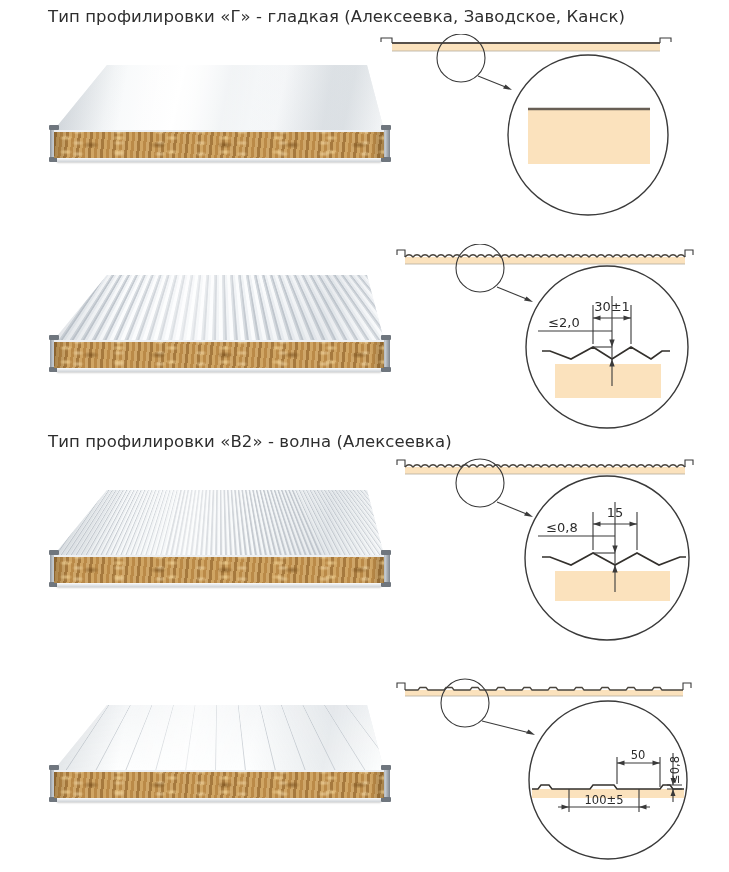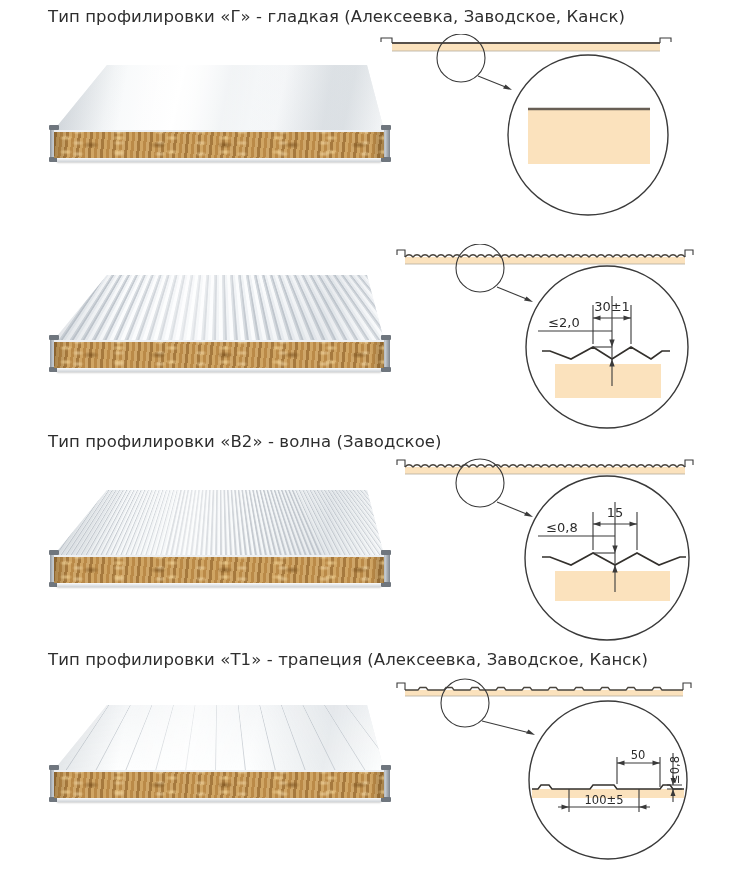--- a/index.html
+++ b/index.html
@@ -115,21 +115,21 @@
     <polygon points="253,74 245.5,71.5 245.5,76.5" class="arrow"></polygon>
     <text x="234" y="67" class="dim">30±1</text>
     <path d="M160,87 H234" class="ln"></path>
     <text x="186" y="83" class="dim">≤2,0</text>
     <path d="M234,52 V142" class="ln"></path>
     <path d="M215,103 H234" class="ln"></path>
     <polygon points="234,103 231.3,95.5 236.7,95.5" class="arrow"></polygon>
     <polygon points="234,115 231.3,122.5 236.7,122.5" class="arrow"></polygon>
   </svg>
 
-  <div class="h-title" style="top:432px">Тип профилировки «В2» - волна (Заводское)</div>
+  <div class="h-title" style="top:432px">Тип профилировки «В2» - волна (Алексеевка)</div>
 
   <div class="panel" style="top:480px">
     <div class="p-top">
       <div class="ribs v2"></div>
     </div>
     <div class="lock l"></div>
     <div class="lock r"></div>
     <div class="p-core"></div>
     <div class="p-lip"></div>
   </div>
@@ -153,21 +153,20 @@
     <polygon points="259,69 251.5,66.5 251.5,71.5" class="arrow"></polygon>
     <text x="237" y="62" class="dim">15</text>
     <path d="M160,81 H237" class="ln"></path>
     <text x="184" y="77" class="dim">≤0,8</text>
     <path d="M237,47 V137" class="ln"></path>
     <path d="M215,98 H237" class="ln"></path>
     <polygon points="237,98 234.3,90.5 239.7,90.5" class="arrow"></polygon>
     <polygon points="237,110 234.3,117.5 239.7,117.5" class="arrow"></polygon>
   </svg>
 
-  <div class="h-title" style="top:650px">Тип профилировки «Т1» - трапеция (Алексеевка, Заводское, Канск)</div>
 
   <div class="panel" style="top:695px">
     <div class="p-top">
       <div class="ribs t1"></div>
     </div>
     <div class="lock l"></div>
     <div class="lock r"></div>
     <div class="p-core"></div>
     <div class="p-lip"></div>
   </div>

